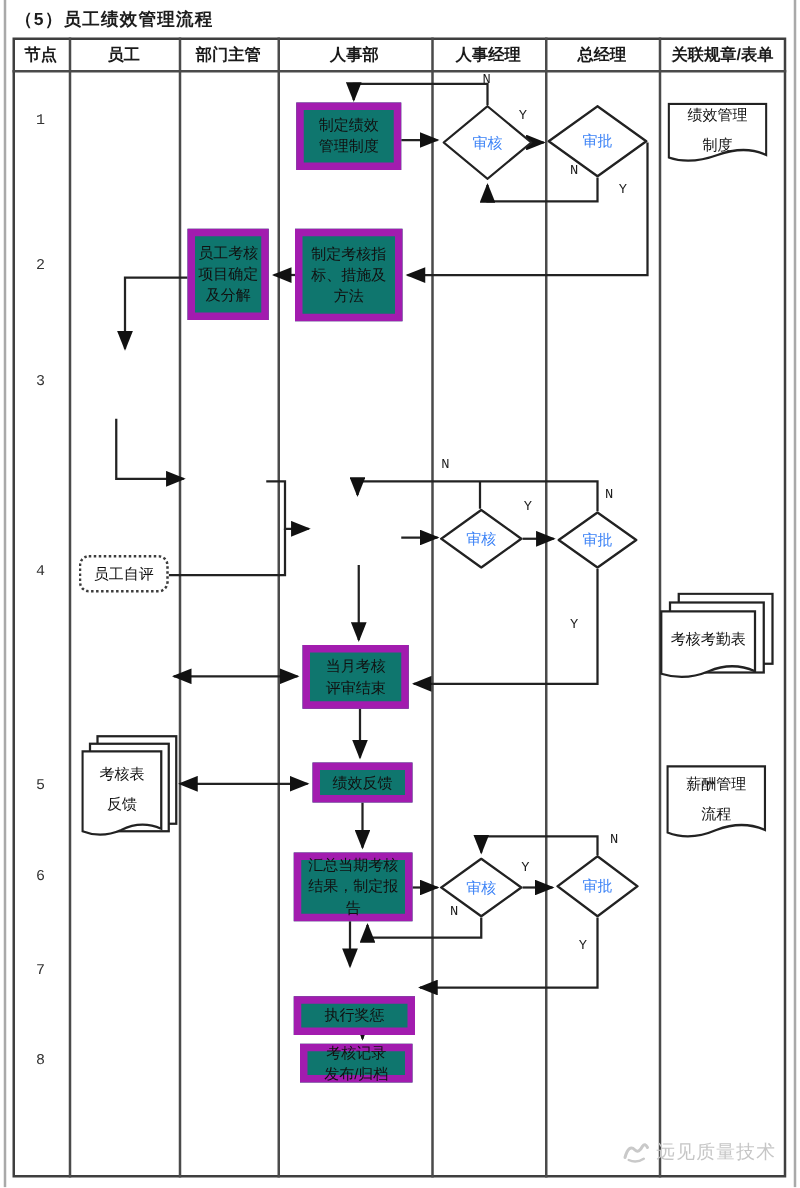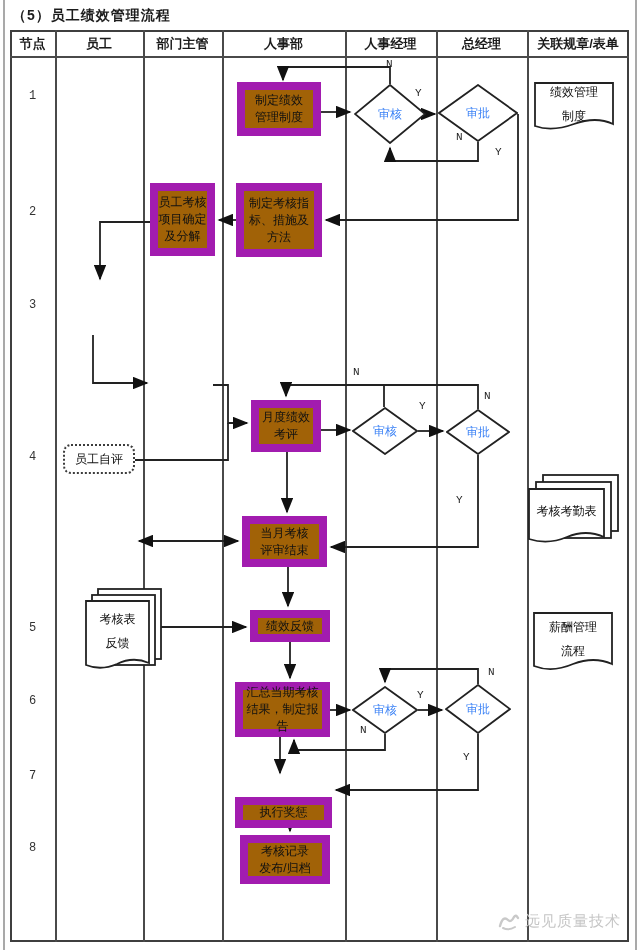--- a/index.html
+++ b/index.html
@@ -9,21 +9,21 @@
   #page-title{position:absolute;left:12px;top:7px;font-size:14px;font-weight:bold;color:#1c1c1c;letter-spacing:1px;}
   
   .grid-outer{position:absolute;left:10px;top:30px;width:615px;height:908px;border:2px solid #3f3f3f;}
   .vline{position:absolute;top:30px;height:912px;width:2px;background:#4a4a4a;}
   .hline{position:absolute;left:10px;width:619px;height:2px;background:#4a4a4a;}
   .col-head{position:absolute;top:31px;height:26px;display:flex;align-items:center;justify-content:center;
             font-size:13px;font-weight:bold;color:#1a1a1a;}
   .node-num{position:absolute;left:10px;width:45px;text-align:center;font-size:12px;color:#333;
             font-family:"Liberation Mono",monospace;}
   
-  .box{position:absolute;border:8px solid #a21caf;background:#a16207;display:flex;align-items:center;justify-content:center;
+  .box{position:absolute;border:6px solid #a21caf;background:#0f766e;display:flex;align-items:center;justify-content:center;
        text-align:center;font-size:12px;line-height:17px;white-space:pre-line;color:#111;box-sizing:border-box;}
   .dashed{border:2px dotted #3c3c3c;border-radius:8px;background:#fff;}
   .diamond{position:absolute;}
   .diamond svg{position:absolute;left:0;top:0;}
   .diamond .dtext{position:absolute;left:0;top:0;right:0;bottom:0;display:flex;align-items:center;justify-content:center;
                   font-size:12px;color:#3b82f6;}
   .docshape{position:absolute;}
   .docshape svg{position:absolute;left:0;top:0;}
   .doctext{position:absolute;display:flex;align-items:center;justify-content:center;text-align:center;
            font-size:12px;line-height:24px;white-space:pre-line;color:#111;}
@@ -119,30 +119,28 @@
   <span class="lbl" style="left:463px;top:751px;">Y</span>
 
   <div class="box" style="left:237px;top:82px;width:84px;height:54px;">制定绩效
 管理制度</div>
   <div class="box" style="left:150px;top:183px;width:65px;height:73px;">员工考核
 项目确定
 及分解</div>
   <div class="box" style="left:236px;top:183px;width:86px;height:74px;">制定考核指
 标、措施及
 方法</div>
-  <div class="box" style="left:251px;top:400px;width:70px;height:52px;">月度绩效
-考评</div>
   <div class="box dashed" style="left:63px;top:444px;width:72px;height:30px;">员工自评</div>
   <div class="box" style="left:242px;top:516px;width:85px;height:51px;">当月考核
 评审结束</div>
   <div class="box" style="left:235px;top:682px;width:95px;height:55px;">汇总当期考核
 结果，制定报告</div>
   <div class="box" style="left:250px;top:610px;width:80px;height:32px;">绩效反馈</div>
   <div class="box" style="left:235px;top:777px;width:97px;height:31px;margin-top:20px;">执行奖惩</div>
-  <div class="box" style="left:240px;top:835px;width:90px;height:49px;">考核记录
+  <div class="box" style="left:240px;top:835px;width:90px;height:31px;">考核记录
 发布/归档</div>
 
   <div class="diamond" style="left:354px;top:84px;width:72px;height:60px;">
     <svg width="72" height="60">
         <polygon points="36,1 71,30 36,59 1,30" fill="#fff" stroke="#222" stroke-width="1.8"></polygon>
       </svg>
     <span class="dtext">审核</span>
   </div>
   <div class="diamond" style="left:438px;top:84px;width:80px;height:58px;">
     <svg width="80" height="58">
@@ -185,21 +183,21 @@
 
   <div class="docshape" style="left:528px;top:474px;width:92px;height:76px;">
     <svg width="92" height="76">
       <rect x="15" y="1" width="75" height="56" fill="#fff" stroke="#222" stroke-width="1.8"></rect>
       <rect x="8" y="8" width="75" height="56" fill="#fff" stroke="#222" stroke-width="1.8"></rect>
       <path d="M1,15 L76,15 L76,63 Q58,55 39,63 Q20,71 1,65 Z" fill="#fff" stroke="#222" stroke-width="1.8"></path>
     </svg>
     <span class="doctext" style="left:0;top:15px;width:77px;height:44px;">考核考勤表</span>
   </div>
 
-  <div class="docshape" style="left:65px;top:588px;width:72px;height:84px;margin-left:20px;">
+  <div class="docshape" style="left:65px;top:588px;width:72px;height:84px;">
     <svg width="80" height="84">
       <rect x="13" y="1" width="63" height="70" fill="#fff" stroke="#222" stroke-width="1.8"></rect>
       <rect x="7" y="7" width="63" height="70" fill="#fff" stroke="#222" stroke-width="1.8"></rect>
       <path d="M1,13 L64,13 L64,75 Q48,68 32,76 Q16,83 1,77 Z" fill="#fff" stroke="#222" stroke-width="1.8"></path>
     </svg>
     <span class="doctext" style="left:0;top:13px;width:65px;height:60px;">考核表
 反馈</span>
   </div>
 
   <div class="docshape" style="left:533px;top:612px;width:80px;height:64px;">

